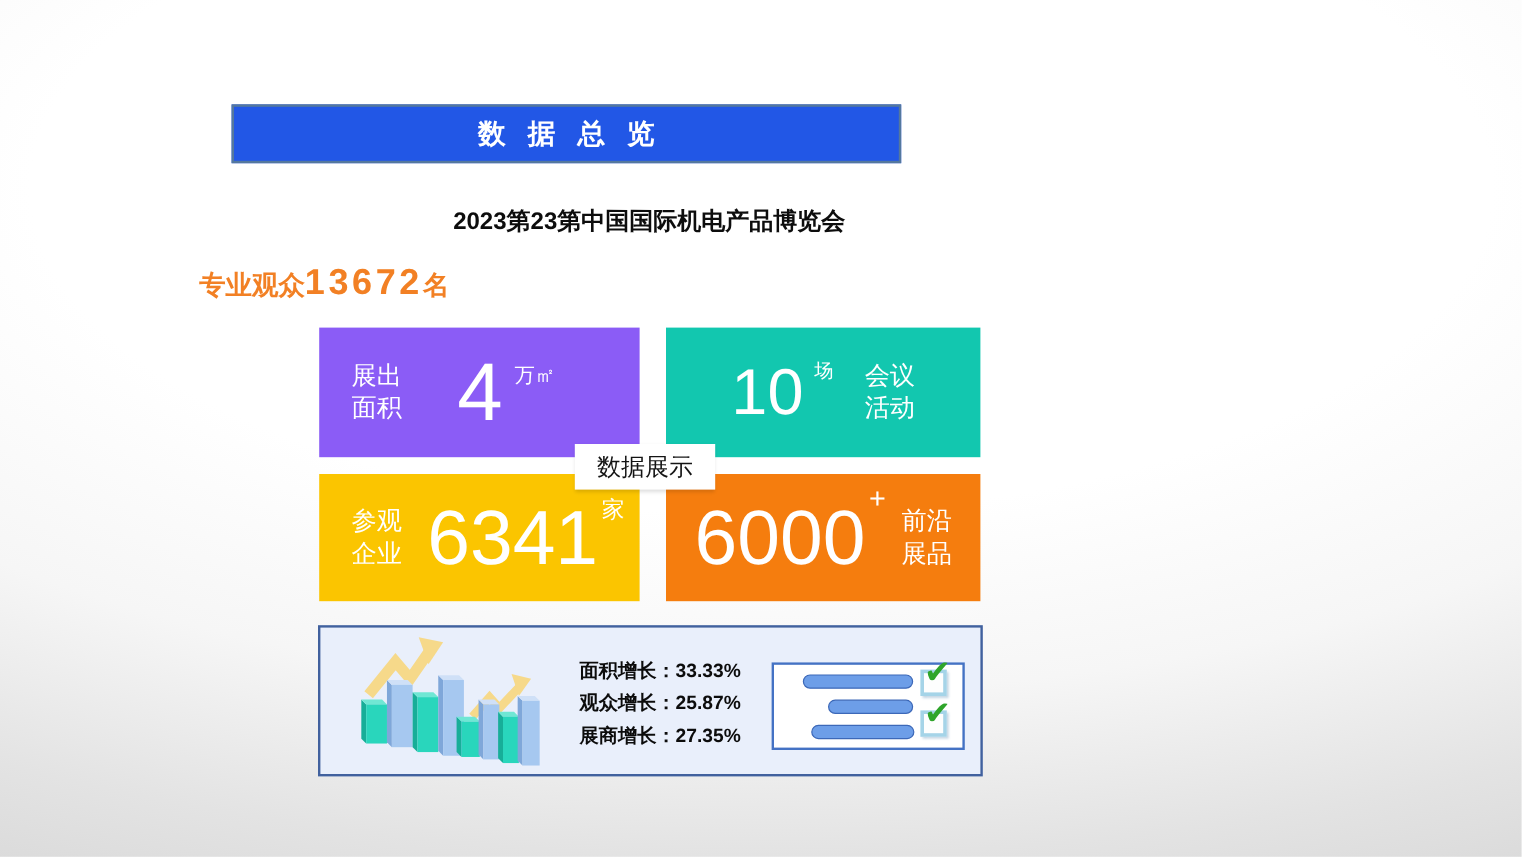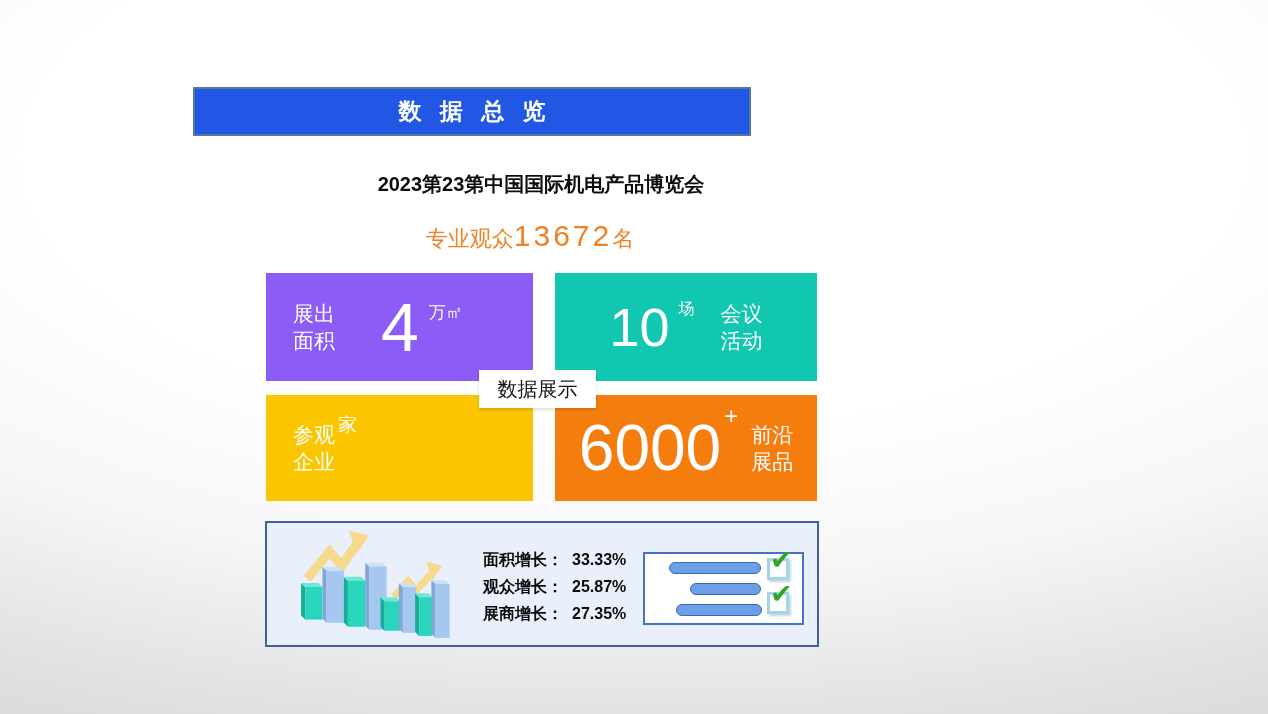--- a/index.html
+++ b/index.html
@@ -13,22 +13,22 @@
     position:absolute;left:193px;top:87px;width:558px;height:49px;
     border:2px solid #54789e;box-sizing:border-box;
     display:flex;align-items:center;justify-content:center;
     color:#ffffff;font-size:23px;font-weight:bold;letter-spacing:6px;text-indent:6px;
   }
   .event-title{
     position:absolute;left:166px;top:171px;width:750px;text-align:center;
     font-size:20px;font-weight:bold;color:#0d0d0d;
   }
   .audience-line{
-    position:absolute;left:155px;top:219px;width:750px;text-align:center;
-    font-weight:normal;
+    position:absolute;left:166px;top:219px;width:750px;
+    font-weight:bold;
   }
   .audience-line .aud-text{font-size:22px;}
   .audience-line .aud-number{font-size:30px;letter-spacing:3px;}
   
   .tile{
     position:absolute;display:flex;align-items:center;color:#ffffff;box-sizing:border-box;
   }
   .tile .t-label{font-size:21px;line-height:27px;font-weight:400;}
   .tile .t-value{font-weight:400;line-height:1;}
   .tile .t-unit{align-self:flex-start;font-weight:400;}
@@ -56,21 +56,21 @@
   .summary-panel{
     position:absolute;left:265px;top:521px;width:554px;height:126px;
     background:#e9effb;border:2px solid #41619e;box-sizing:border-box;
   }
   .chart-icon{position:absolute;left:30px;top:5px;width:168px;height:114px;}
   .growth-list{
     position:absolute;left:216px;top:27px;display:flex;flex-direction:column;gap:7px;
     font-size:16px;font-weight:bold;color:#0c0c0c;
   }
   .growth-row{display:flex;line-height:20px;}
-  .growth-row .g-value{margin-left:9px;}
+  .growth-row .g-value{}
   
   .checklist{
     position:absolute;left:376px;top:29px;width:161px;height:73px;
     background:#ffffff;border:2px solid #4472c4;box-sizing:border-box;
   }
   .cl-bar{position:absolute;height:12px;background:#6d9ee8;border:1px solid #3c68b8;border-radius:6px;box-sizing:border-box;}
   .cl-bar1{left:24px;top:8px;width:92px;}
   .cl-bar2{left:45px;top:29px;width:71px;}
   .cl-bar3{left:31px;top:50px;width:86px;}
   .cl-check{position:absolute;width:16px;height:16px;border:3px solid #a5d4e8;background:#fdfefe;box-shadow:2px 2px 2px rgba(120,160,190,0.45);}
@@ -107,20 +107,21 @@
     <div>会议</div>
     <div>活动</div>
   </div>
 </div>
 
 <div class="tile" id="tile-companies" style="background-color: rgb(251, 197, 0);">
   <div class="t-label">
     <div>参观</div>
     <div>企业</div>
   </div>
+  <div class="t-value">6341</div>
   <div class="t-unit">家</div>
 </div>
 
 <div class="tile" id="tile-exhibits" style="background-color: rgb(245, 125, 14);">
   <div class="t-value">6000</div>
   <div class="t-unit">+</div>
   <div class="t-label">
     <div>前沿</div>
     <div>展品</div>
   </div>

